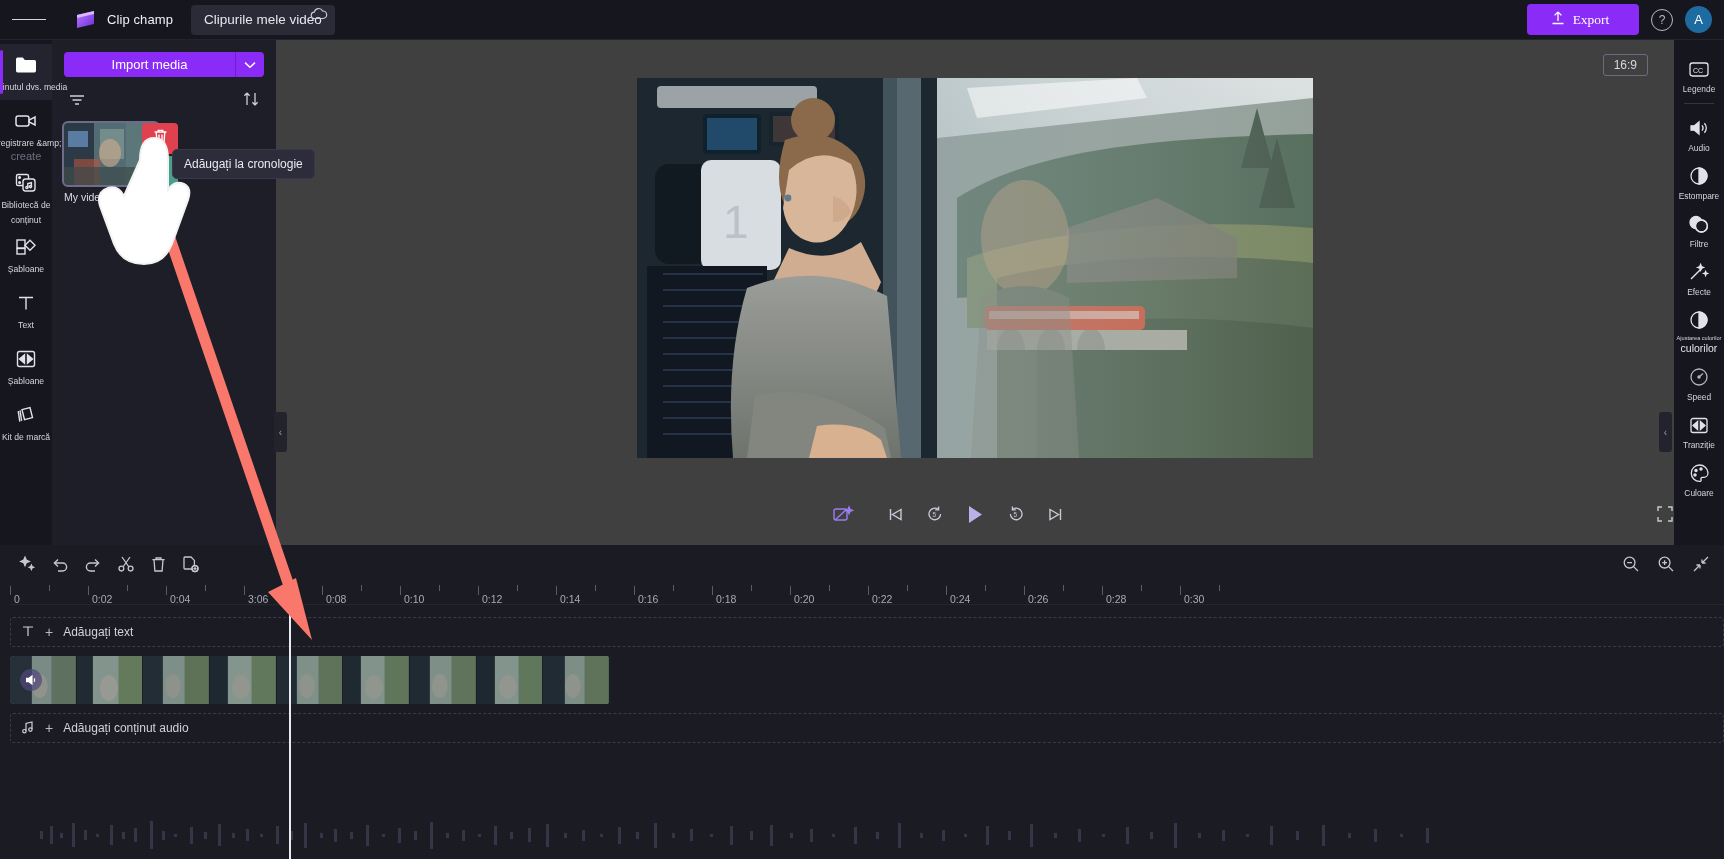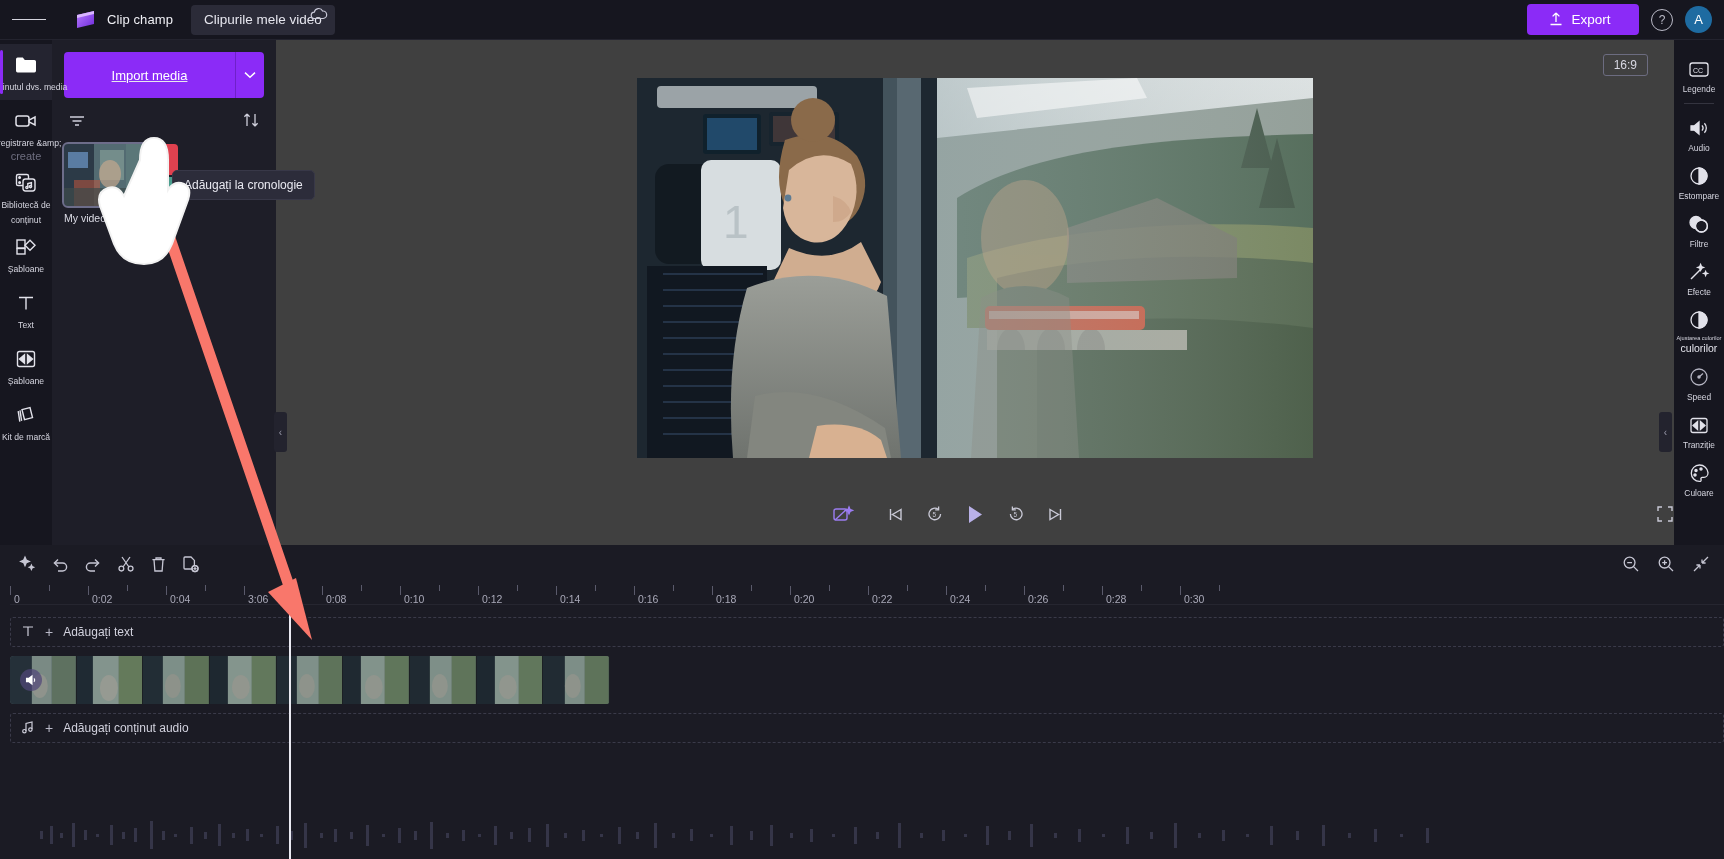--- a/index.html
+++ b/index.html
@@ -32,21 +32,21 @@
     display: flex; align-items: center; font-size: 13.5px; color: #e6e6ee;
     position: relative; cursor: pointer;
   }
   .cloud-icon { position:absolute; right: 6px; top: 1px; width:20px; height:16px; }
   .topbar-right { margin-left: auto; display: flex; align-items: center; gap: 12px; }
   .export-btn {
     background: #8b2bf7; color: #fff; border: none;
     height: 31px; padding: 0 20px 0 14px; border-radius: 4px;
     display: flex; align-items: center; gap: 8px;
     font-size: 13.5px; cursor: pointer;
-    min-width: 112px; justify-content:center;
+    min-width: 112px; justify-content:center;font-family:Liberation Serif, serif;
   }
   .help-icon { width: 22px; height: 22px; border: 1.4px solid #b9b9c6; border-radius: 50%;
     display:flex; align-items:center; justify-content:center; font-size:12px; color:#b9b9c6; cursor:pointer;}
   .avatar {
     width: 27px; height: 27px; border-radius: 50%;
     background: #1e6ba1; color: #fff; font-size: 13px;
     display: flex; align-items: center; justify-content: center; cursor: pointer;
   }
 
   
@@ -72,21 +72,21 @@
   .rail-item.active::before {
     content:""; position:absolute; left:0; top:6px; bottom:6px; width:2.5px; background:#8b2bf7; border-radius:2px;
   }
   .rail-item.sub .lbl2 { font-size: 11px; color: #6f6f80; margin-top:1px;}
 
   
   .media-panel {
     width: 224px; flex: 0 0 224px; background: #1e1e28;
     padding: 12px 12px 0 12px; position: relative; z-index: 15;
   }
-  .import-row { display: flex; height: 46px; text-decoration: underline; }
+  .import-row { display: flex; height: 25px; }
   .import-btn {
     flex: 1; background: #8b2bf7; color: #fff; border: none;
     border-radius: 4px 0 0 4px; font-size: 13px; cursor: pointer;
   }
   .import-caret {
     width: 29px; background: #8b2bf7; border-radius: 0 4px 4px 0;
     border-left: 1px solid #6f20c9;
     display: flex; align-items: center; justify-content: center; color: #fff; cursor: pointer;
   }
   .media-tools { display: flex; align-items: center; justify-content: space-between; margin-top: 14px; padding: 0 4px;}

